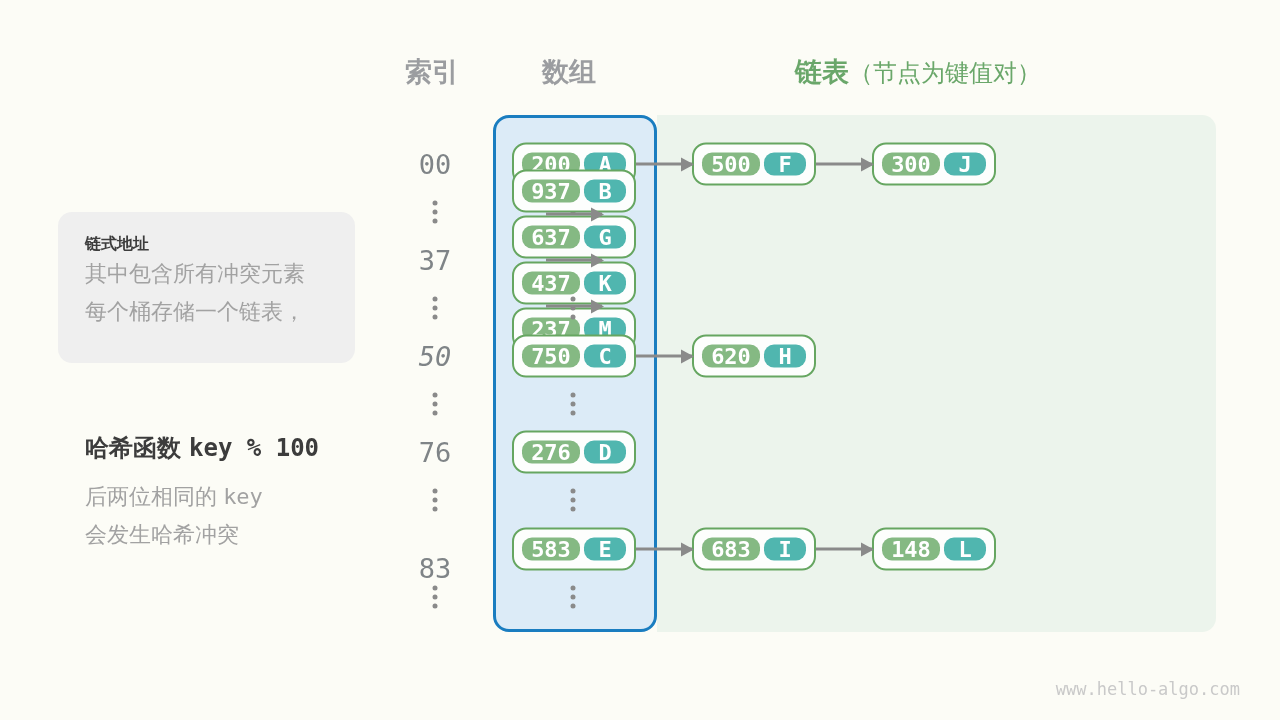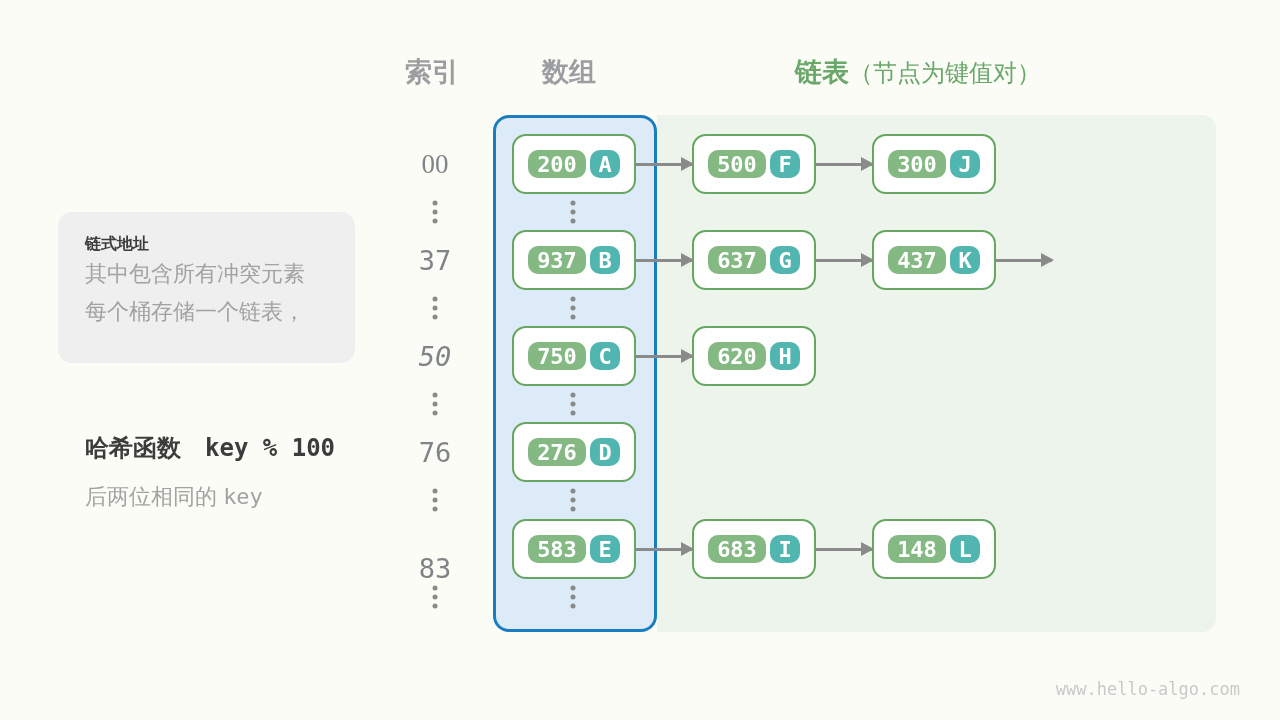--- a/index.html
+++ b/index.html
@@ -39,31 +39,31 @@
     background:var(--list-bg);border-radius:0 14px 14px 0;}
 
   
   .note-box{position:absolute;left:58px;top:212px;width:297px;height:151px;
     background:var(--box-bg);border-radius:14px;padding:22px 27px;}
   .note-box .title{font-size:16px;font-weight:bold;color:var(--title-dark);}
   .note-box .line{font-size:22px;color:var(--body-gray);line-height:38px;}
 
   .hash-note{position:absolute;left:85px;top:432px;width:320px;}
   .hash-note .title-row{font-size:24px;font-weight:bold;color:var(--title-dark);margin-bottom:14px;}
-  .hash-note .formula{font-family:"DejaVu Sans Mono",monospace;font-weight:bold;margin-left:24px;}
+  .hash-note .formula{font-family:"DejaVu Sans Mono",monospace;font-weight:bold;margin-left:8px;}
   .hash-note .line{font-size:22px;color:var(--body-gray);line-height:38px;}
   .hash-note .code{font-family:"DejaVu Sans Mono",monospace;}
 
   
   .index-label{position:absolute;left:395px;width:80px;text-align:center;
     font-family:"DejaVu Sans Mono",monospace;font-size:27px;color:var(--index-gray);
     transform:translateY(-50%);}
   .row-nodes{position:absolute;left:512px;display:flex;align-items:center;transform:translateY(-50%);}
-  .node{width:124px;height:60px;background:var(--node-bg);border:2px solid var(--node-border);
-    border-radius:14px;display:flex;align-items:center;padding:14px;gap:4px;flex:0 0 auto;}
+  .node{width:124px;height:43px;background:var(--node-bg);border:2px solid var(--node-border);
+    border-radius:14px;display:flex;align-items:center;padding:8px;gap:4px;flex:0 0 auto;}
   .node .key,.node .val{height:100%;border-radius:10px;display:flex;align-items:center;justify-content:center;
     font-family:"DejaVu Sans Mono",monospace;font-size:22px;font-weight:bold;color:#fff;}
   .node .key{width:58px;background:var(--key-green);}
   .node .val{flex:1;background:var(--val-teal);}
   .arrow{position:relative;width:56px;height:3px;background:var(--arrow-gray);flex:0 0 auto;}
   .arrow::after{content:"";position:absolute;right:-2px;top:50%;transform:translateY(-50%);
     width:0;height:0;border-left:13px solid var(--arrow-gray);
     border-top:7px solid transparent;border-bottom:7px solid transparent;}
 
   
@@ -93,24 +93,25 @@
     <div class="line">每个桶存储一个链表，</div>
   </div>
 
   <div class="hash-note">
     <div class="title-row">
       <span>哈希函数</span><span class="formula">key % 100</span>
     </div>
     <div class="line">
       <span>后两位相同的</span> <span class="code">key</span>
     </div>
+    <div class="line">会发生哈希冲突</div>
   </div>
 
   <div id="rows">
-      <div class="index-label" style="top: 164px; font-family: Liberation Serif, serif;">00</div>
+      <div class="index-label" style="top: 164px;">00</div>
       <div class="row-nodes" style="top: 164px;">
         <div class="node">
           <span class="key">200</span>
           <span class="val">A</span>
         </div>
         <div class="arrow"></div>
         <div class="node">
           <span class="key">500</span>
           <span class="val">F</span>
         </div>
@@ -124,36 +125,40 @@
         <i></i>
         <i></i>
         <i></i>
       </div>
       <div class="vdots" style="left: 573px; top: 212px;">
         <i></i>
         <i></i>
         <i></i>
       </div>
       <div class="index-label" style="top: 260px;">37</div>
-      <div class="row-nodes" style="top: 260px;">
+      <div class="row-nodes" style="top: 260px; flex-direction: column;">
         <div class="node">
           <span class="key">937</span>
           <span class="val">B</span>
         </div>
         <div class="arrow"></div>
         <div class="node">
           <span class="key">637</span>
           <span class="val">G</span>
         </div>
         <div class="arrow"></div>
         <div class="node">
           <span class="key">437</span>
           <span class="val">K</span>
         </div>
         <div class="arrow"></div>
+        <div class="node">
+          <span class="key">237</span>
+          <span class="val">M</span>
+        </div>
       </div>
       <div class="vdots" style="left: 435px; top: 308px;">
         <i></i>
         <i></i>
         <i></i>
       </div>
       <div class="vdots" style="left: 573px; top: 308px;">
         <i></i>
         <i></i>
         <i></i>

